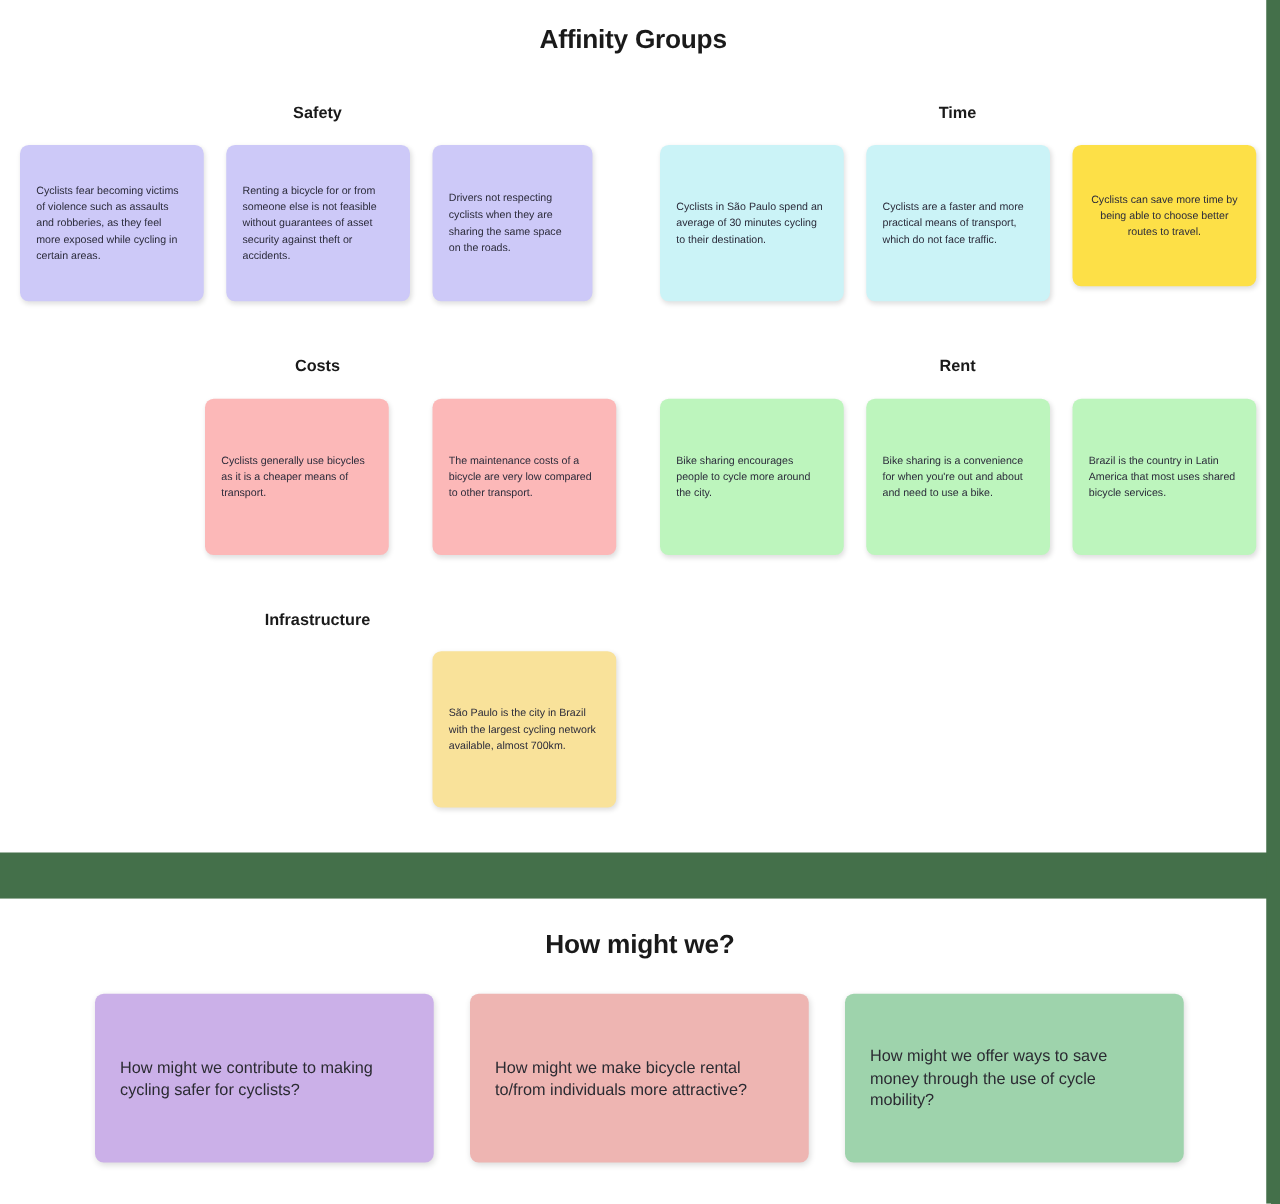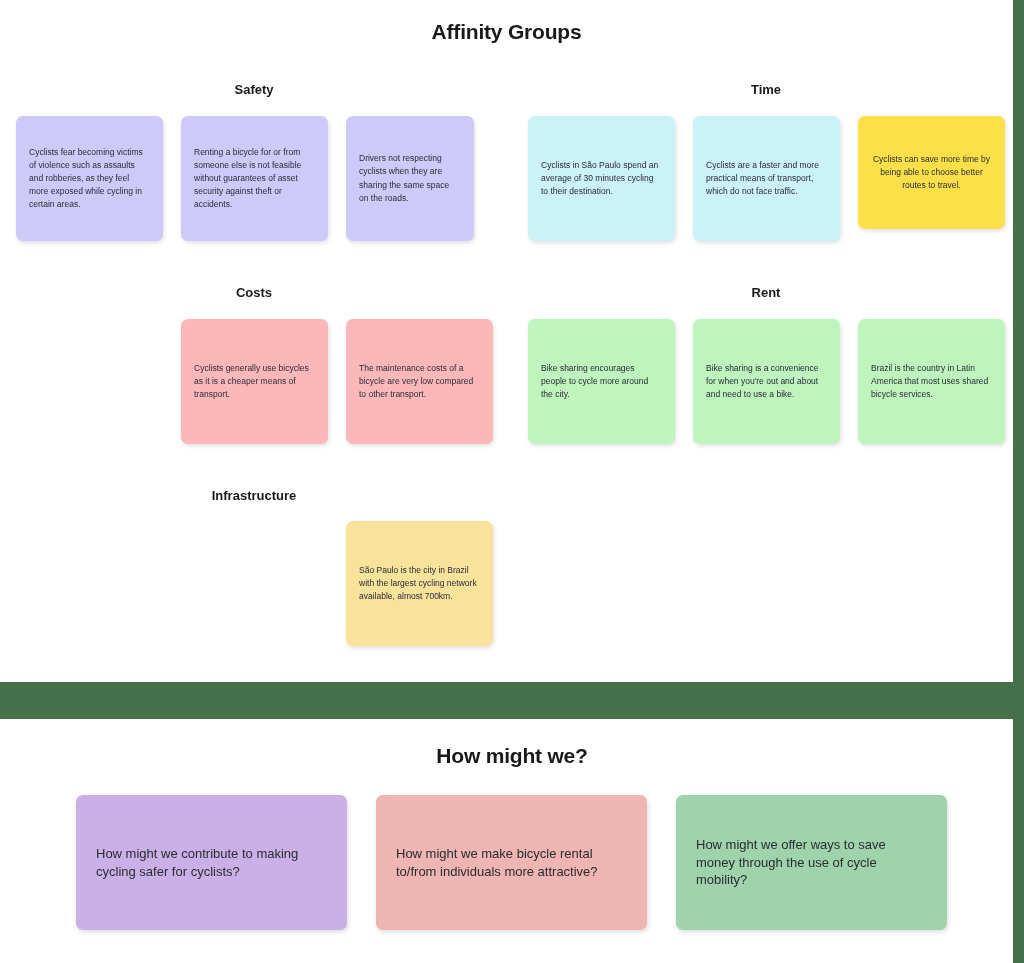--- a/index.html
+++ b/index.html
@@ -156,21 +156,21 @@
     <div class="note" style="left: 528px; top: 116px; width: 147px; height: 125px; background: rgb(203, 243, 247);">
       <div class="note-text">Cyclists in São Paulo spend an average of 30 minutes cycling to their destination.</div>
     </div>
     <div class="note" style="left: 693px; top: 116px; width: 147px; height: 125px; background: rgb(203, 243, 247);">
       <div class="note-text">Cyclists are a faster and more practical means of transport, which do not face traffic.</div>
     </div>
     <div class="note" style="left: 858px; top: 116px; width: 147px; height: 113px; background: #fde047; text-align: center;">
       <div class="note-text">Cyclists can save more time by being able to choose better routes to travel.</div>
     </div>
 
-    <div class="note" style="left: 181px; top: 319px; width: 147px; height: 125px; background: rgb(252, 184, 184);">
+    <div class="note" style="left: 164px; top: 319px; width: 147px; height: 125px; background: rgb(252, 184, 184);">
       <div class="note-text">Cyclists generally use bicycles as it is a cheaper means of transport.</div>
     </div>
     <div class="note" style="left: 528px; top: 319px; width: 147px; height: 125px; background: rgb(189, 245, 189);">
       <div class="note-text">Bike sharing encourages people to cycle more around the city.</div>
     </div>
 
     <div class="note" style="left: 346px; top: 319px; width: 147px; height: 125px; background: rgb(252, 184, 184);">
       <div class="note-text">The maintenance costs of a bicycle are very low compared to other transport.</div>
     </div>
     <div class="note" style="left: 693px; top: 319px; width: 147px; height: 125px; background: rgb(189, 245, 189);">

